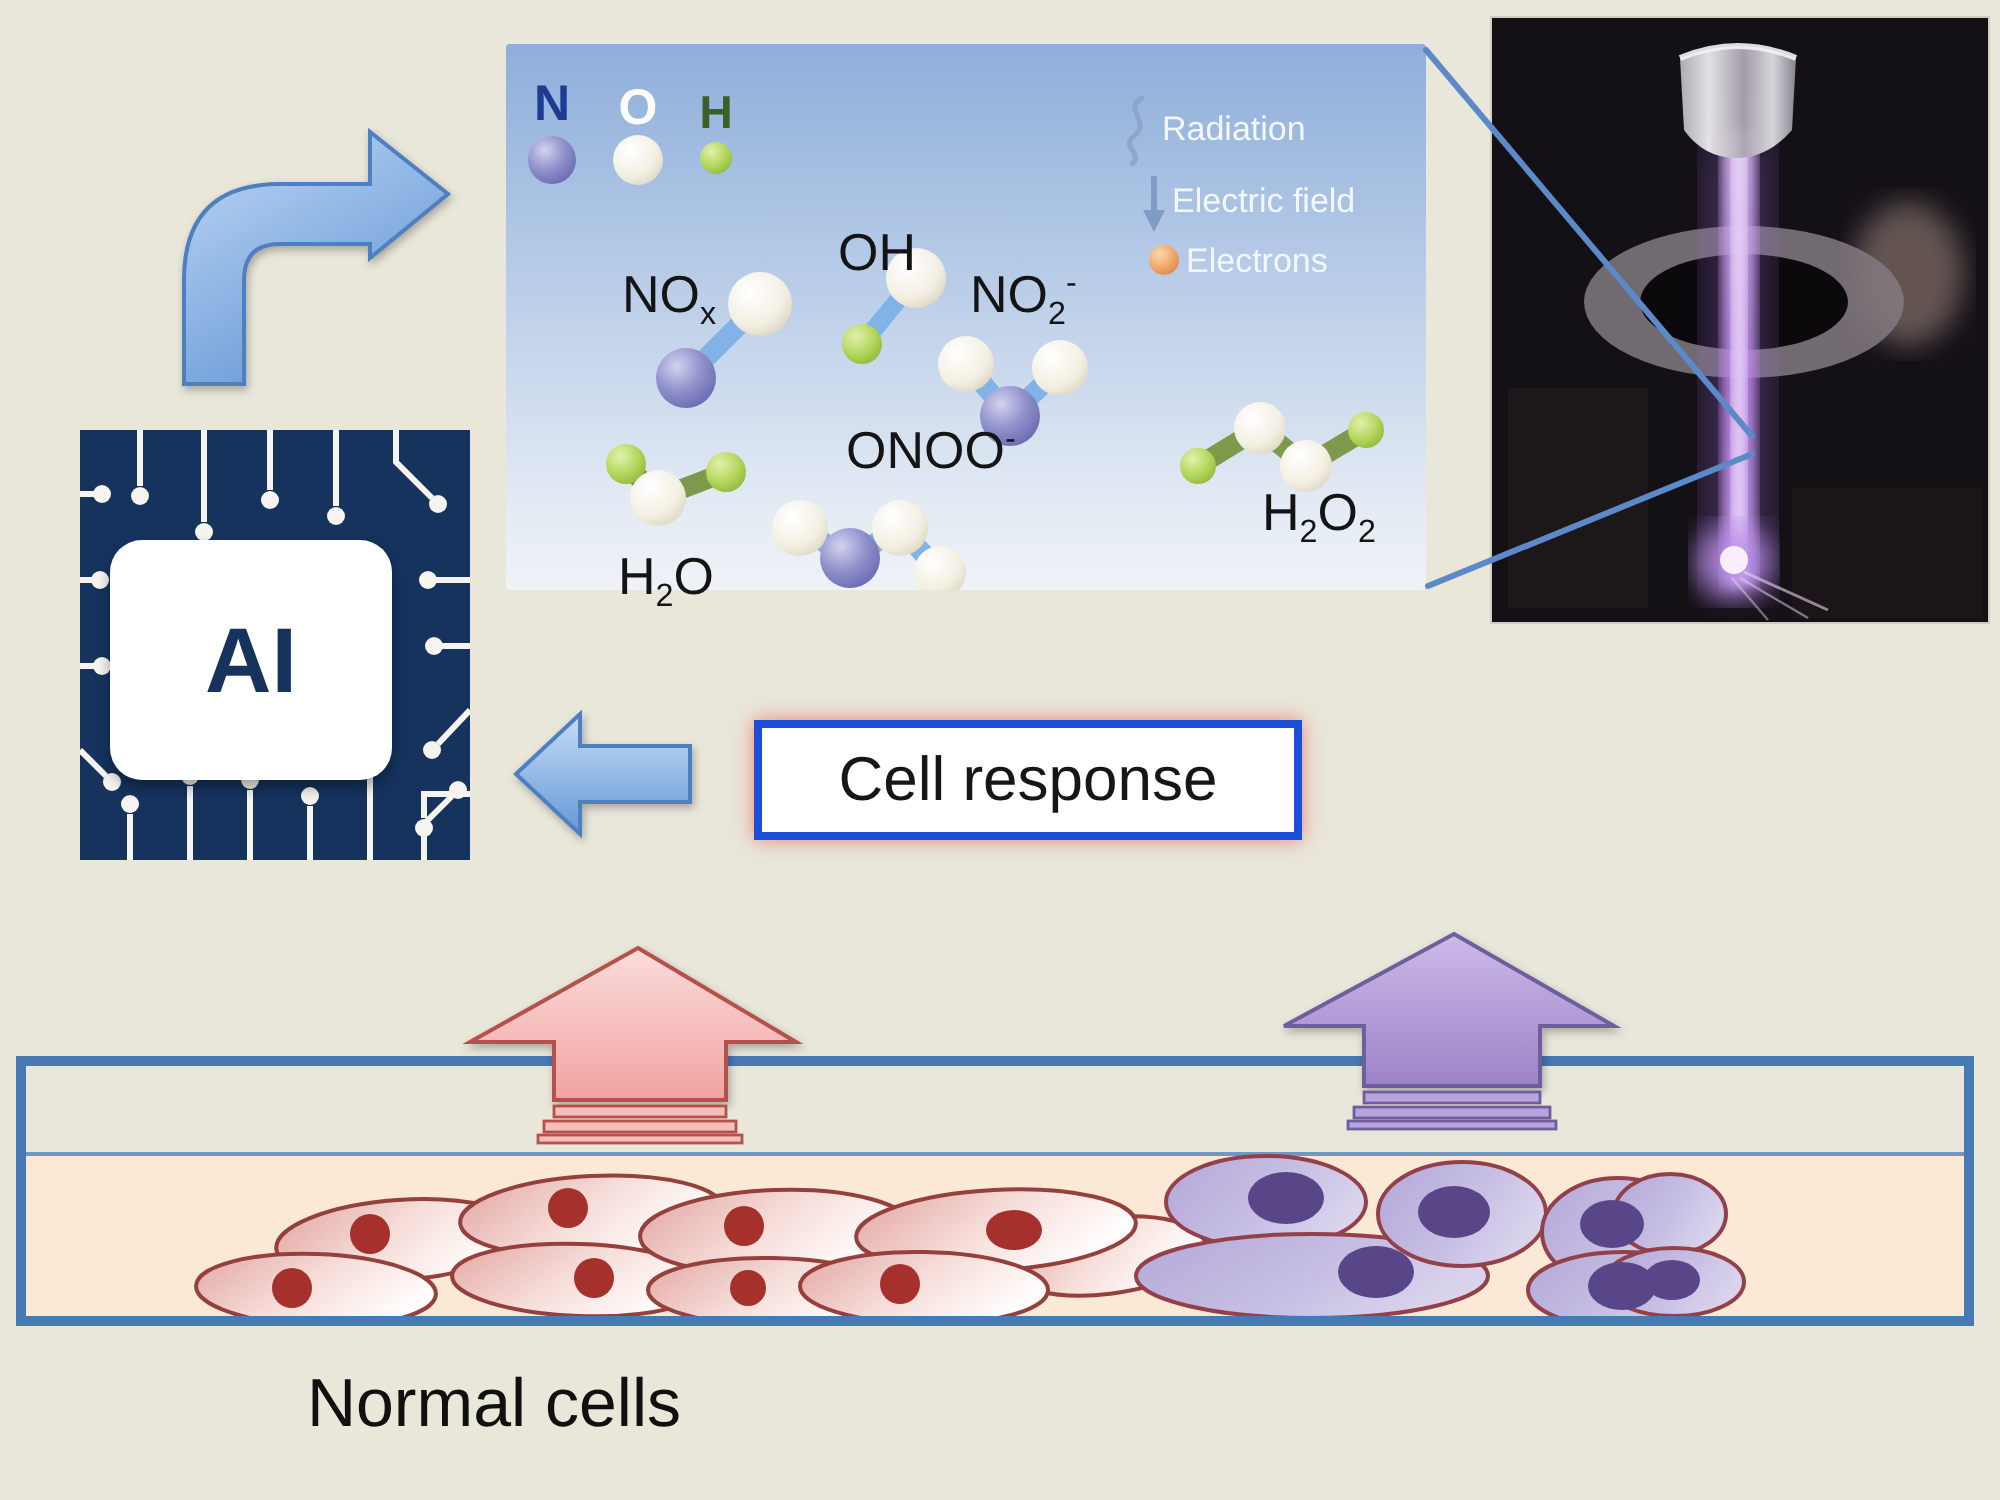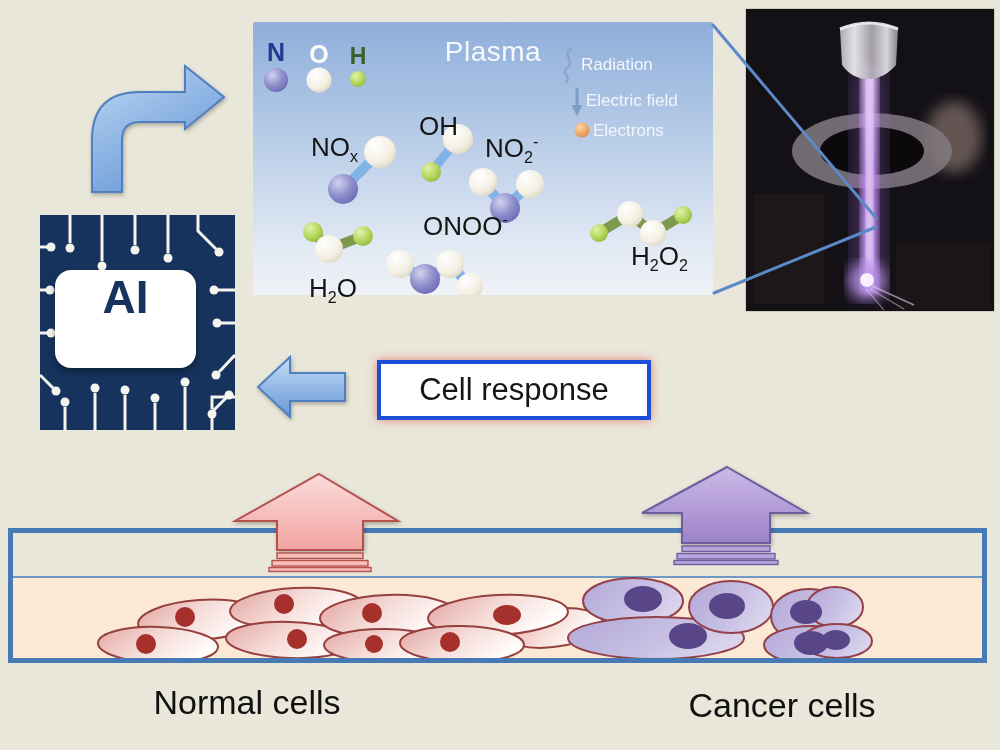--- a/index.html
+++ b/index.html
@@ -30,22 +30,22 @@
   .onoo-label{left:170px;top:188px;}
   .h2o-label{left:56px;top:251px;text-align:center;}
   .h2o2-label{left:378px;top:219px;}
 
   
   .photo{left:745px;top:8px;width:248px;height:302px;background:#131016;
     border:1px solid #CFCCC2;}
 
   
   .ai-chip{left:40px;top:215px;width:195px;height:215px;background:#16335E;}
-  .ai-core{left:15px;top:55px;width:141px;height:98px;background:#FFFFFF;border-radius:16px;
-    box-shadow:0 4px 7px rgba(0,0,0,.35);display:flex;justify-content:center;}
+  .ai-core{left:15px;top:55px;width:141px;height:120px;background:#FFFFFF;border-radius:16px;
+    box-shadow:0 4px 7px rgba(0,0,0,.35);display:flex;align-items:center;justify-content:center;}
   .ai-core span{font-size:46px;font-weight:bold;color:#16335E;}
 
   
   .cell-response{left:377px;top:360px;width:266px;height:52px;background:#FFFFFF;
     border:4px solid #1d4ed8;box-shadow:0 0 9px rgba(228,115,105,.85);
     display:flex;align-items:center;justify-content:center;}
   .cell-response span{font-size:31px;color:#161616;}
 
   
   .dish{left:8px;top:528px;width:969px;height:125px;border:5px solid #4779B5;overflow:hidden;}
@@ -129,21 +129,20 @@
 
       <line x1="346" y1="211" x2="377" y2="192" stroke="#7C994C" stroke-width="10" stroke-linecap="round"></line>
       <line x1="377" y1="192" x2="400" y2="211" stroke="#7C994C" stroke-width="10" stroke-linecap="round"></line>
       <line x1="400" y1="211" x2="430" y2="193" stroke="#7C994C" stroke-width="10" stroke-linecap="round"></line>
       <circle cx="346" cy="211" r="9" fill="url(#gGreen)"></circle>
       <circle cx="377" cy="192" r="13" fill="url(#gWhite)"></circle>
       <circle cx="400" cy="211" r="13" fill="url(#gWhite)"></circle>
       <circle cx="430" cy="193" r="9" fill="url(#gGreen)"></circle>
     </svg>
 
-    <div class="abs plasma-title">Plasma</div>
     <div class="abs atom-letter n-letter">N</div>
     <div class="abs atom-letter o-letter">O</div>
     <div class="abs atom-letter h-letter">H</div>
     <div class="abs phys-label rad-label">Radiation</div>
     <div class="abs phys-label ef-label">Electric field</div>
     <div class="abs phys-label el-label">Electrons</div>
 
     <div class="abs mol-label nox-label"><span>NO</span><sub>x</sub></div>
     <div class="abs mol-label oh-label"><span>OH</span></div>
     <div class="abs mol-label no2-label"><span>NO</span><sub>2</sub><sup>-</sup></div>
@@ -306,21 +305,20 @@
           <ellipse cx="714" cy="73" rx="18" ry="13"></ellipse>
         <ellipse cx="675" cy="103" rx="19" ry="13"></ellipse>
           <ellipse cx="793" cy="79" rx="16" ry="12"></ellipse>
         <ellipse cx="798" cy="110" rx="17" ry="12"></ellipse>
           <ellipse cx="823" cy="107" rx="14" ry="10"></ellipse>
       </g>
     </svg>
   </div>
 
   <div class="abs cells-label normal-label">Normal cells</div>
-  <div class="abs cells-label cancer-label">Cancer cells</div>
 
   <svg class="abs overlay" viewBox="0 0 1000 750">
     <defs>
       <linearGradient id="blueArrow" x1="0" y1="0" x2="0.6" y2="1">
         <stop offset="0%" stop-color="#BFD8F4"></stop>
           <stop offset="100%" stop-color="#6697D6"></stop>
       </linearGradient>
       <linearGradient id="blueArrow2" x1="0" y1="0" x2="0" y2="1">
         <stop offset="0%" stop-color="#C6DDF6"></stop>
           <stop offset="100%" stop-color="#6697D6"></stop>

